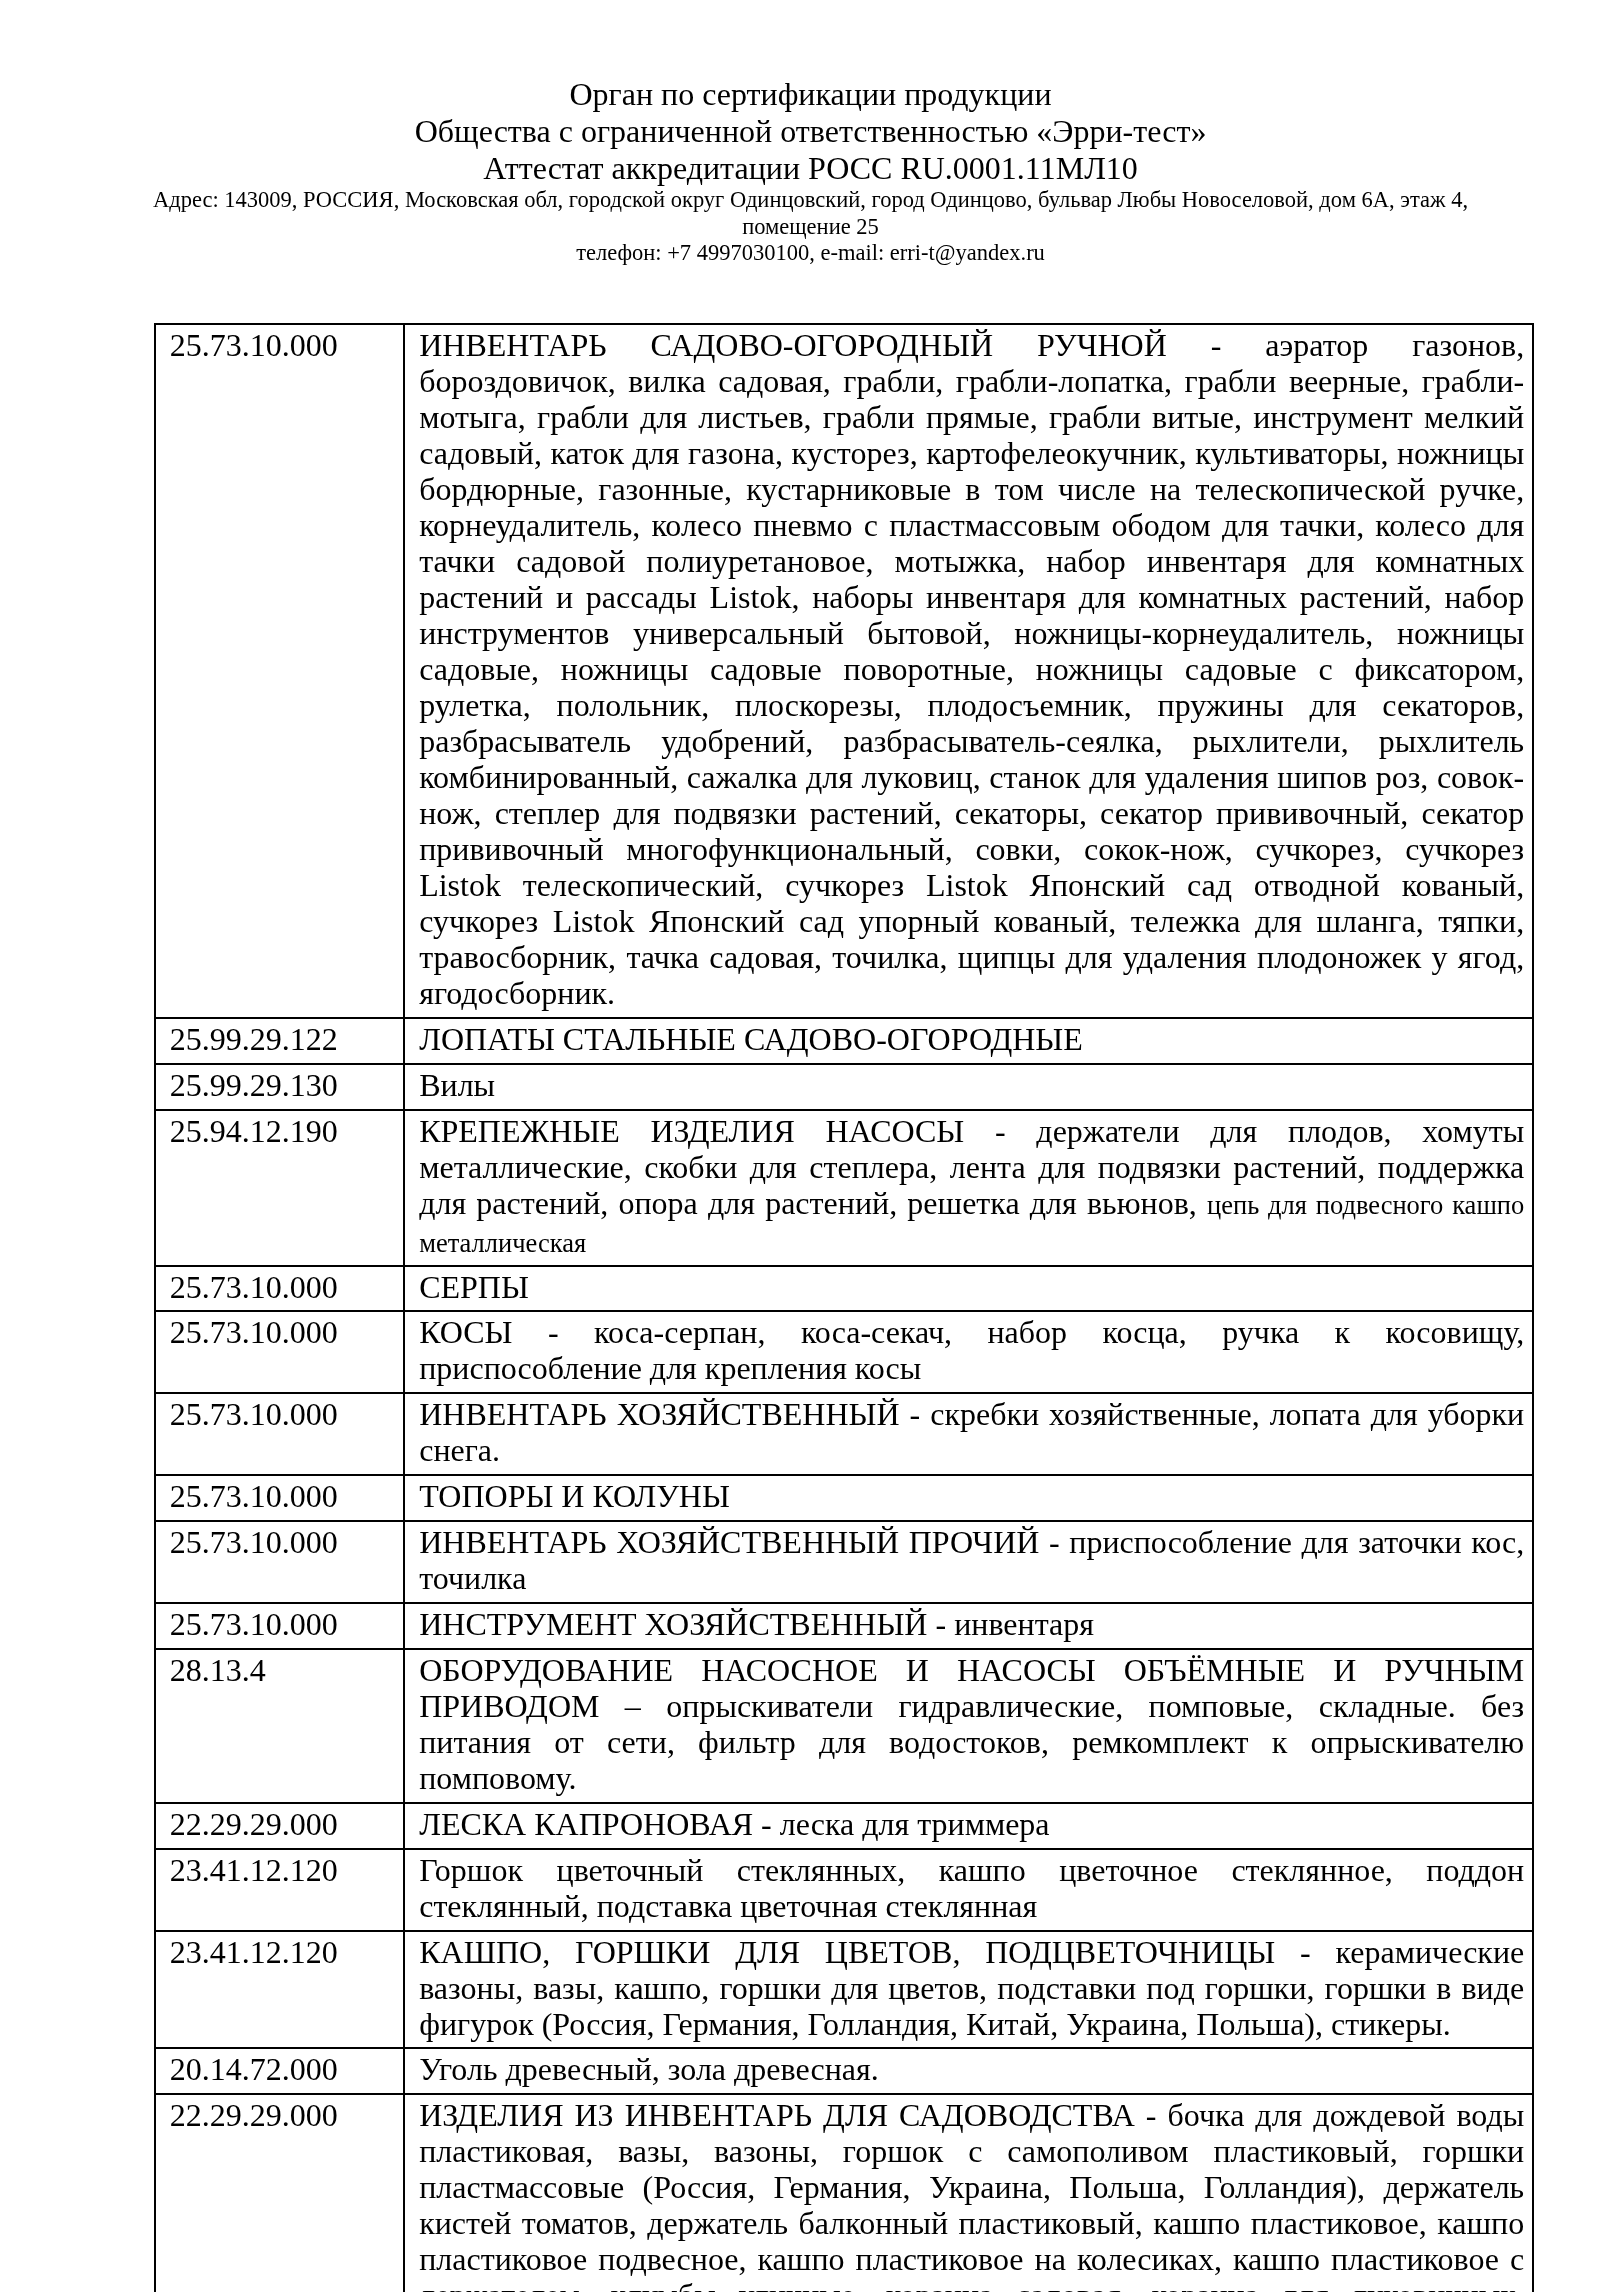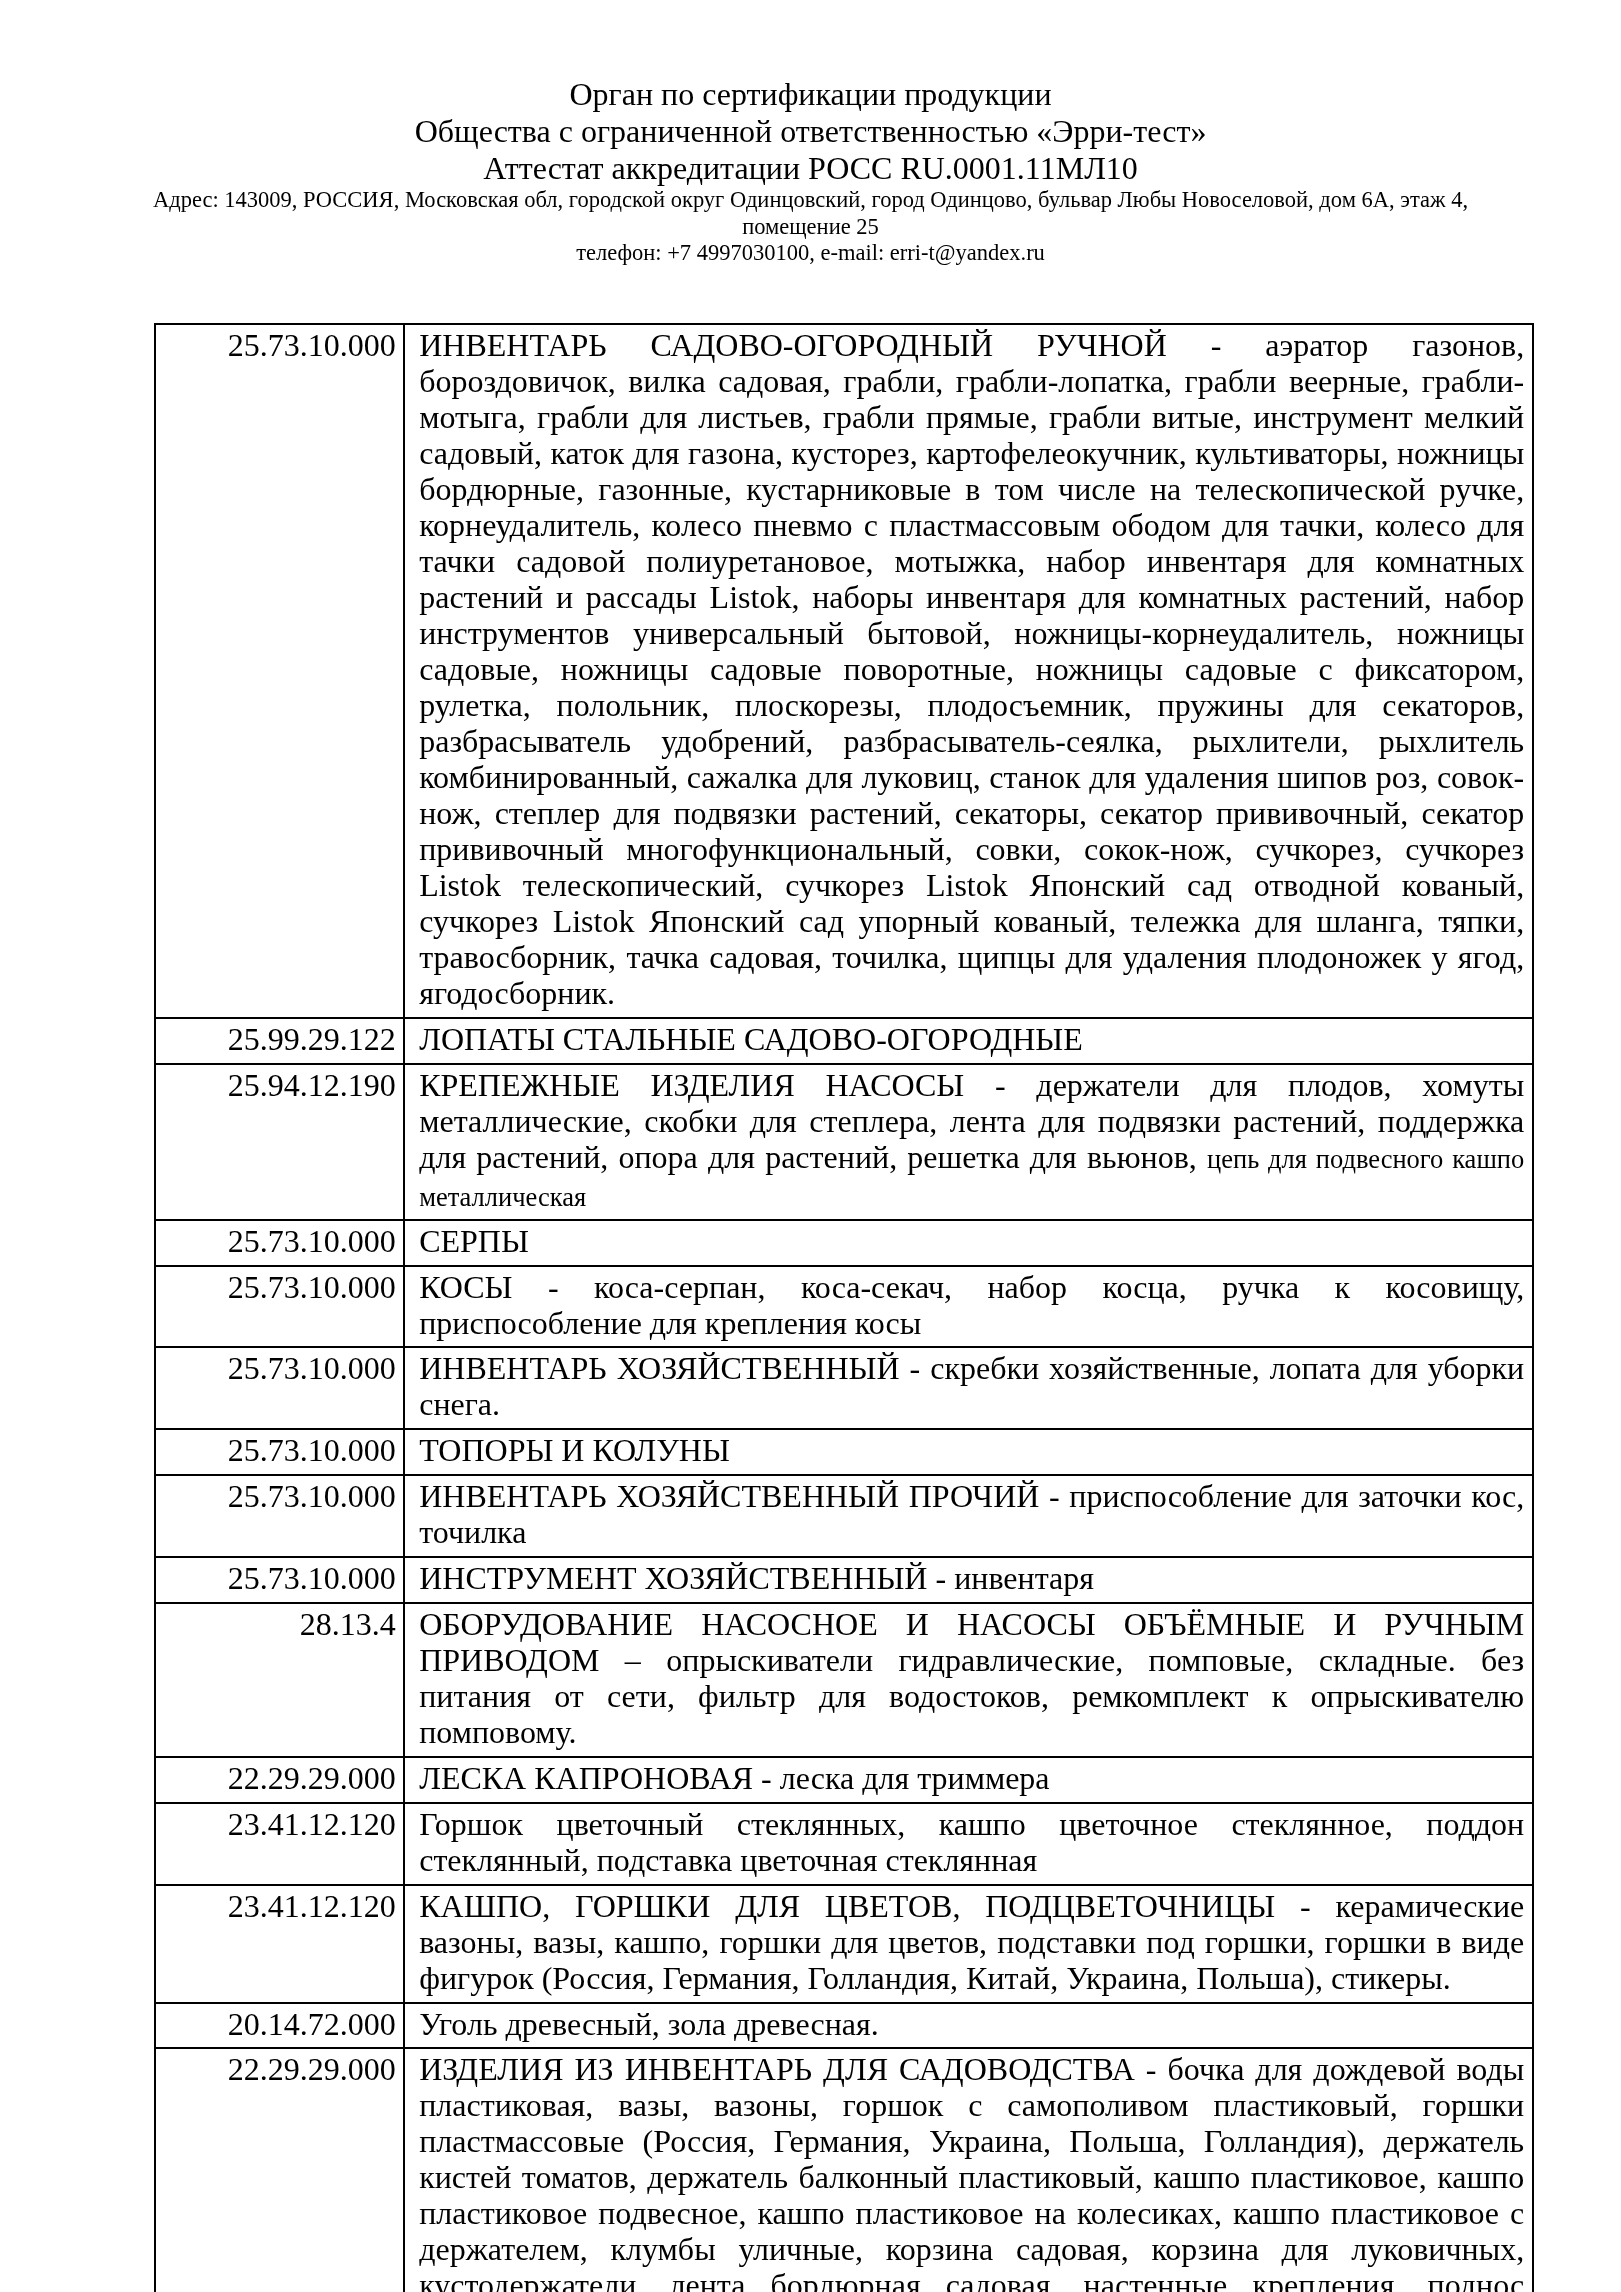--- a/index.html
+++ b/index.html
@@ -44,21 +44,21 @@
   table.cert-table td {
     border: 2.9px solid #000000;
     vertical-align: top;
     font-size: 32px;
     line-height: 36px;
     padding: 2px 7.8px 3.9px 13.7px;
   }
   td.code-cell {
     width: 226px;
     white-space: nowrap;
-    text-align: right;
+    text-align: left;
   }
   td.desc-cell {
     text-align: justify;
     padding-right: 9.8px;
     font-family: Liberation Serif, serif;
   }
   .small-text {
     font-size: 26.5px;
   }
 </style>
@@ -81,20 +81,26 @@
       <tr>
         <td class="code-cell">25.73.10.000</td>
         <td class="desc-cell"><span>ИНВЕНТАРЬ САДОВО-ОГОРОДНЫЙ РУЧНОЙ</span>
           <span>- аэратор газонов, бороздовичок, вилка садовая, грабли, грабли-лопатка, грабли веерные, грабли-мотыга, грабли для листьев, грабли прямые, грабли витые, инструмент мелкий садовый, каток для газона, кусторез, картофелеокучник, культиваторы, ножницы бордюрные, газонные, кустарниковые в том числе на телескопической ручке, корнеудалитель, колесо пневмо с пластмассовым ободом для тачки, колесо для тачки садовой полиуретановое, мотыжка, набор инвентаря для комнатных растений и рассады Listok, наборы инвентаря для комнатных растений, набор инструментов универсальный бытовой, ножницы-корнеудалитель, ножницы садовые, ножницы садовые поворотные, ножницы садовые с фиксатором, рулетка, полольник, плоскорезы, плодосъемник, пружины для секаторов, разбрасыватель удобрений, разбрасыватель-сеялка, рыхлители, рыхлитель комбинированный, сажалка для луковиц, станок для удаления шипов роз, совок-нож, степлер для подвязки растений, секаторы, секатор прививочный, секатор прививочный многофункциональный, совки, сокок-нож, сучкорез, сучкорез Listok телескопический, сучкорез Listok Японский сад отводной кованый, сучкорез Listok Японский сад упорный кованый, тележка для шланга, тяпки, травосборник, тачка садовая, точилка, щипцы для удаления плодоножек у ягод, ягодосборник.</span>
           <span class="small-text"></span></td>
       </tr>
       <tr>
         <td class="code-cell">25.99.29.122</td>
         <td class="desc-cell"><span>ЛОПАТЫ СТАЛЬНЫЕ САДОВО-ОГОРОДНЫЕ</span>
           <span></span>
+          <span class="small-text"></span></td>
+      </tr>
+      <tr>
+        <td class="code-cell">25.99.29.130</td>
+        <td class="desc-cell"><span></span>
+          <span>Вилы</span>
           <span class="small-text"></span></td>
       </tr>
       <tr>
         <td class="code-cell">25.94.12.190</td>
         <td class="desc-cell"><span>КРЕПЕЖНЫЕ ИЗДЕЛИЯ НАСОСЫ</span>
           <span>- держатели для плодов, хомуты металлические, скобки для степлера, лента для подвязки растений, поддержка для растений, опора для растений, решетка для вьюнов,</span>
           <span class="small-text">цепь для подвесного кашпо металлическая</span></td>
       </tr>
       <tr>
         <td class="code-cell">25.73.10.000</td>

